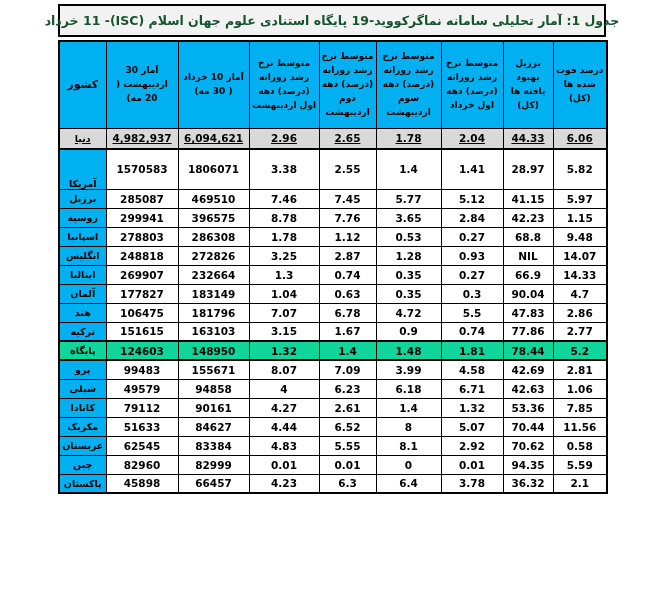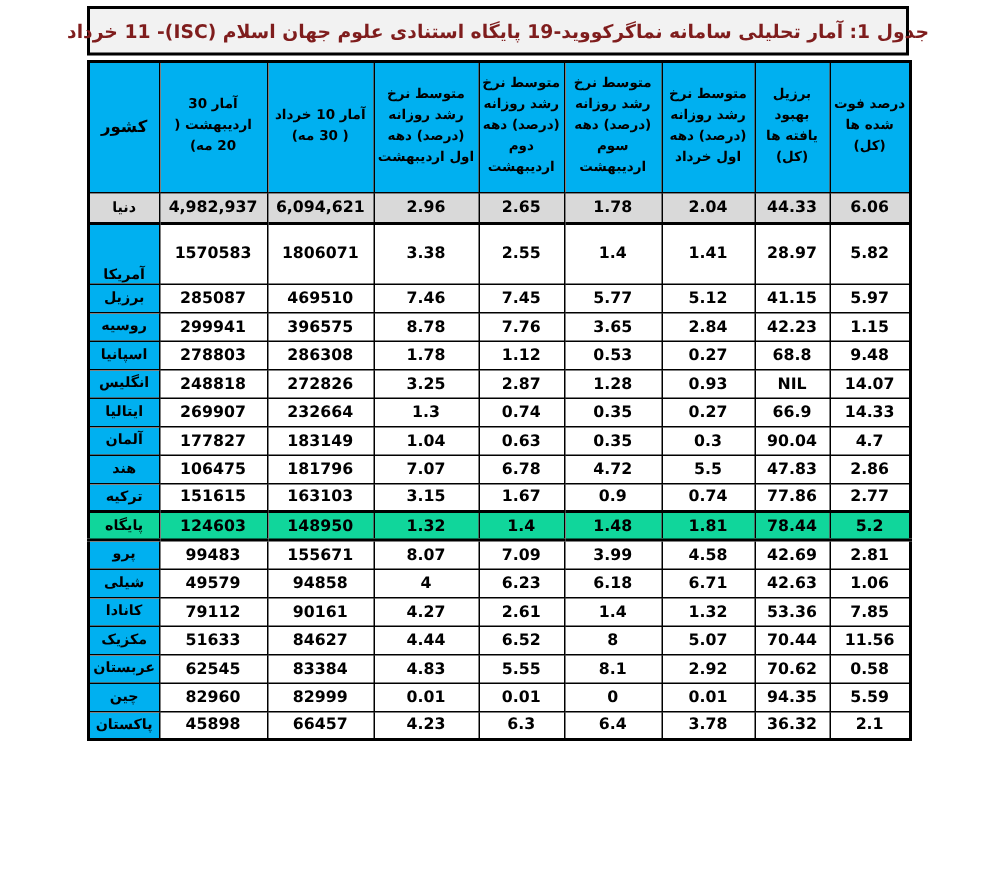--- a/index.html
+++ b/index.html
@@ -27,21 +27,21 @@
     width: 548px;
     height: 33px;
     border: 2px solid #000;
     background: #F2F2F2;
     display: flex;
     align-items: center;
     justify-content: center;
     direction: rtl;
     font-size: 12.5px;
     font-weight: bold;
-    color: #7f1d1d;
+    color: #14532d;
     margin-bottom: 3px;
     white-space: nowrap;
   }
   table.stats {
     border-collapse: collapse;
     table-layout: fixed;
     width: 548px;
     border: 2px solid #000;
   }
   table.stats th, table.stats td {
@@ -65,21 +65,21 @@
   tbody tr { height: 19px; }
   tbody td {
     font-size: 10.5px;
     font-weight: bold;
     background: #ffffff;
   }
   tbody td.country {
     background: #00B0F0;
     font-size: 9.5px;
   }
-  tr.row-world { height: 21px; }
+  tr.row-world { height: 21px; text-decoration: underline; }
   tr.row-world td { background: #D9D9D9; border-bottom: 2px solid #000; }
   tr.row-tall { height: 40px; }
   tr.row-tall td.country { vertical-align: bottom; }
   tr.row-iran td {
     background: #10D69B;
     border-top: 2px solid #000;
     border-bottom: 2px solid #000;
   }
 </style>
 </head>

